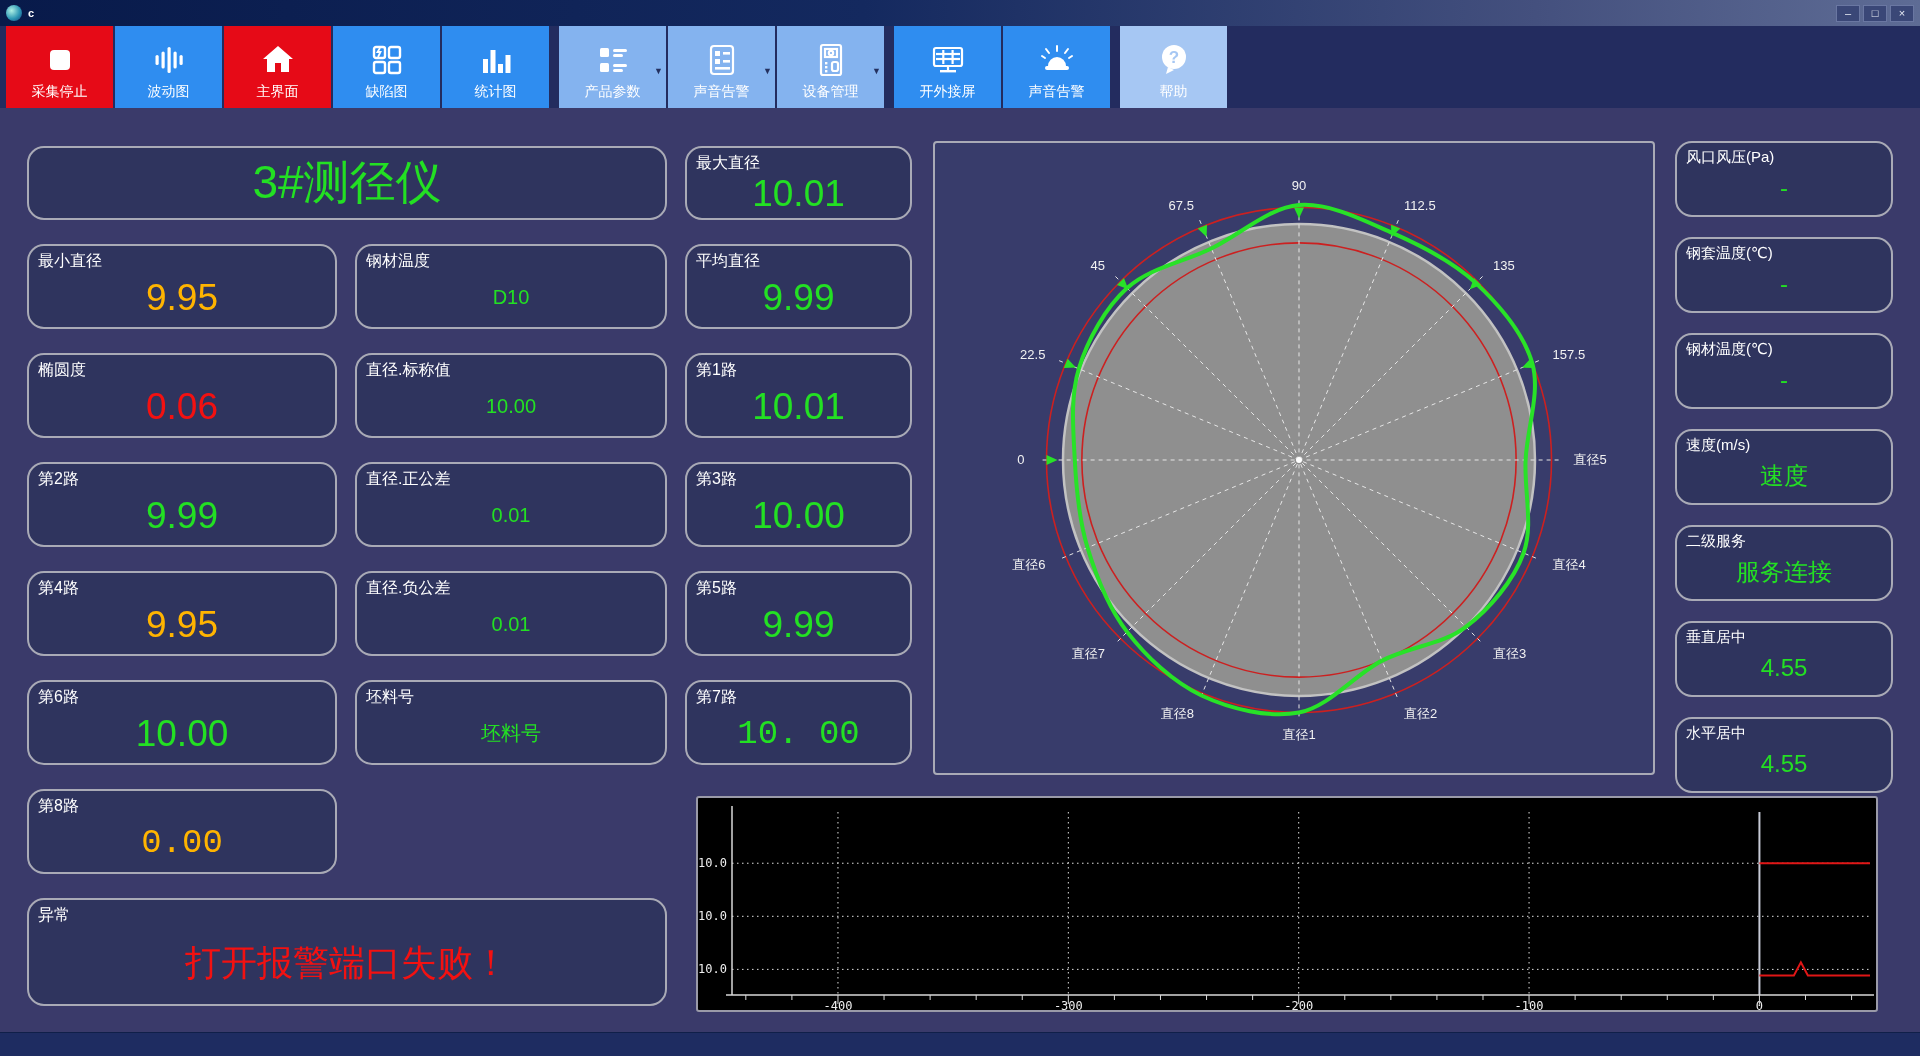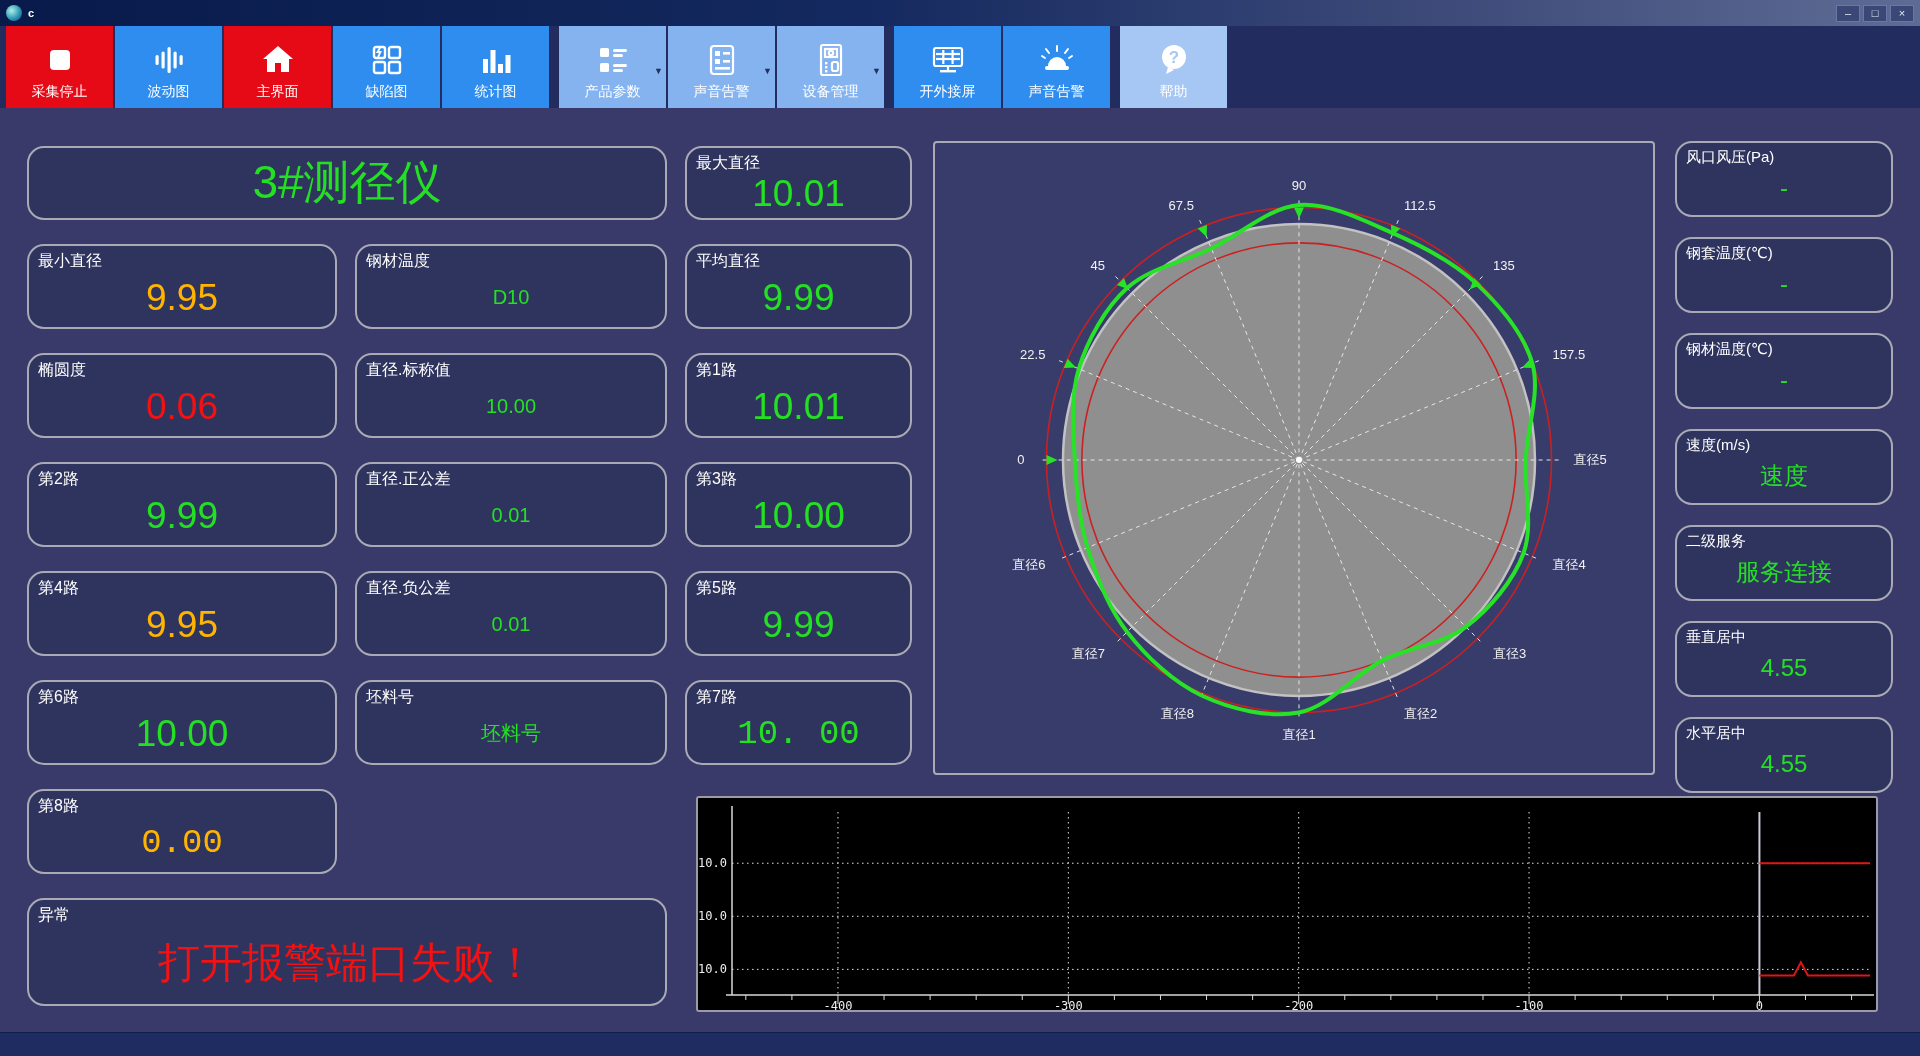--- a/index.html
+++ b/index.html
@@ -43,21 +43,21 @@
   .serif .val{font-family:Liberation Mono, monospace;font-size:34px}
   .v-green{color:var(--c-green)} .v-orange{color:var(--c-orange)} .v-red{color:var(--c-red)}
 
   .left-grid{position:absolute;left:27px;top:38px;width:885px;display:grid;
              grid-template-columns:310px 312px 227px;
              grid-template-rows:74px repeat(6,85px) 108px;gap:24px 18px}
   .title-box{grid-column:1/3}
   .gauge-title{display:flex;align-items:center;justify-content:center;height:100%;
                font-size:46px;color:var(--c-green)}
   .alarm-box{grid-column:1/3}
-  .alarm-box .val{font-size:42px}
+  .alarm-box .val{font-size:36px}
 
   .polar-panel{position:absolute;left:933px;top:33px;width:722px;height:634px;
                background:#383c6b;border:2px solid var(--border-box);border-radius:4px}
   .polar-panel svg{width:100%;height:100%}
 
   .right-col{position:absolute;left:1675px;top:33px;width:218px;display:flex;flex-direction:column;gap:20px}
   .right-col .box{height:76px}
   .right-col .lbl{font-size:15px}
   .right-col .val{font-size:24px;top:20px}
 

